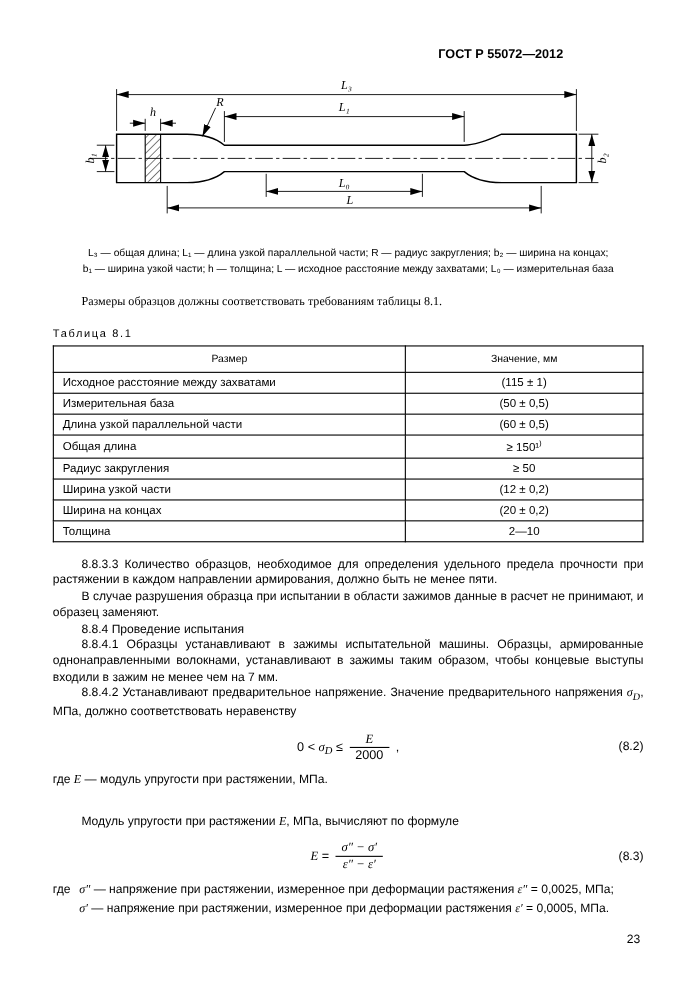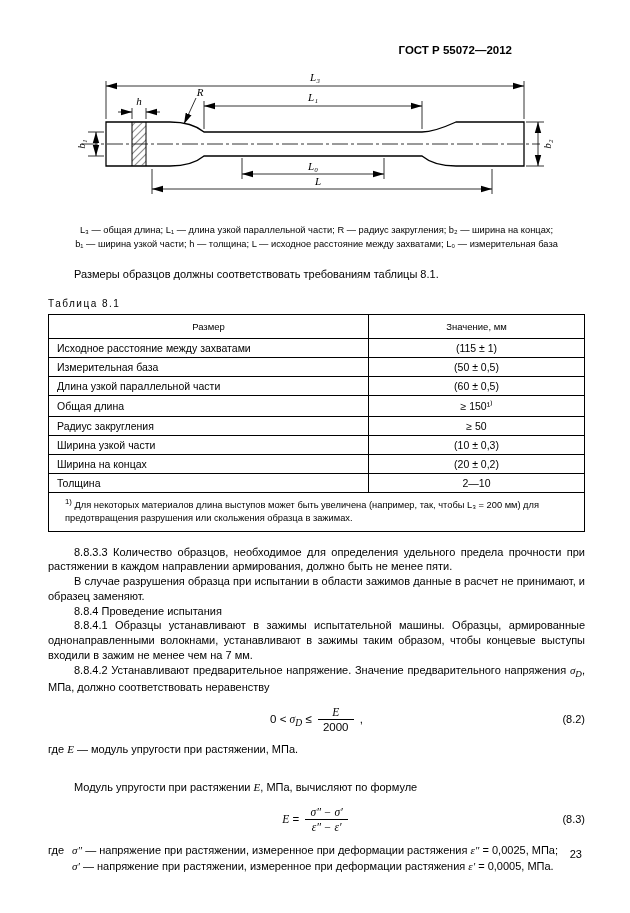--- a/index.html
+++ b/index.html
@@ -10,21 +10,21 @@
   .doc-header { text-align:right; font-weight:bold; font-size:11.5px; padding-right:73px; margin-bottom:10px; }
 
   .fig-wrap { margin-top:2px; }
   svg.drawing { display:block; margin:0 auto; }
   .dim-label { font-family:"Liberation Serif","DejaVu Serif",serif; font-style:italic; font-size:11px; }
   .fig-caption { font-size:9.3px; text-align:center; line-height:1.5; margin-top:8px;
     font-family:"Liberation Sans","DejaVu Sans",sans-serif; }
   .fig-title { font-size:10.5px; text-align:center; margin-top:12px; }
 
   .body-p { font-size:11px; line-height:1.34; text-align:justify; text-indent:26px; }
-  .intro-p { margin-top:15px; }
+  .intro-p { margin-top:15px;font-family:Liberation Serif, serif; }
 
   .table-label { font-size:10px; letter-spacing:1.5px; margin:16px 0 5px 0; }
   table.spec-table { width:100%; border-collapse:collapse; font-size:10.5px; }
   .spec-table th, .spec-table td { border:1px solid #000; }
   .spec-table th { font-weight:normal; font-size:9.5px; text-align:center; padding:6px 4px; }
   .spec-table td.size-cell { padding:3px 8px; }
   .spec-table td.val-cell { text-align:center; width:216px; padding:3px 4px; }
   .spec-table td.footnote-cell { font-size:9.3px; line-height:1.4; padding:4px 12px 6px 16px; }
 
   .paras { margin-top:13px; }
@@ -140,32 +140,29 @@
       <tr>
         <td class="size-cell">Общая длина</td>
         <td class="val-cell">≥ 150¹⁾</td>
       </tr>
       <tr>
         <td class="size-cell">Радиус закругления</td>
         <td class="val-cell">≥ 50</td>
       </tr>
       <tr>
         <td class="size-cell">Ширина узкой части</td>
-        <td class="val-cell">(10 ± 0,3)</td>
+        <td class="val-cell">(12 ± 0,2)</td>
       </tr>
       <tr>
         <td class="size-cell">Ширина на концах</td>
         <td class="val-cell">(20 ± 0,2)</td>
       </tr>
       <tr>
         <td class="size-cell">Толщина</td>
         <td class="val-cell">2—10</td>
-      </tr>
-      <tr>
-        <td class="footnote-cell" colspan="2"><sup>1)</sup><span> Для некоторых материалов длина выступов может быть увеличена (например, так, чтобы L₃ = 200 мм) для предотвращения разрушения или скольжения образца в зажимах.</span></td>
       </tr>
     </tbody>
   </table>
 
   <div class="paras">
     <p class="body-p">8.8.3.3 Количество образцов, необходимое для определения удельного предела прочности при растяжении в каждом направлении армирования, должно быть не менее пяти.</p>
     <p class="body-p">В случае разрушения образца при испытании в области зажимов данные в расчет не принимают, и образец заменяют.</p>
     <p class="body-p">8.8.4 Проведение испытания</p>
     <p class="body-p">8.8.4.1 Образцы устанавливают в зажимы испытательной машины. Образцы, армированные однонаправленными волокнами, устанавливают в зажимы таким образом, чтобы концевые выступы входили в зажим не менее чем на 7 мм.</p>
     <p class="body-p"><span>8.8.4.2 Устанавливают предварительное напряжение. Значение предварительного напряжения </span><span class="math">σ</span><sub class="math">D</sub><span>, МПа, должно соответствовать неравенству</span></p>

